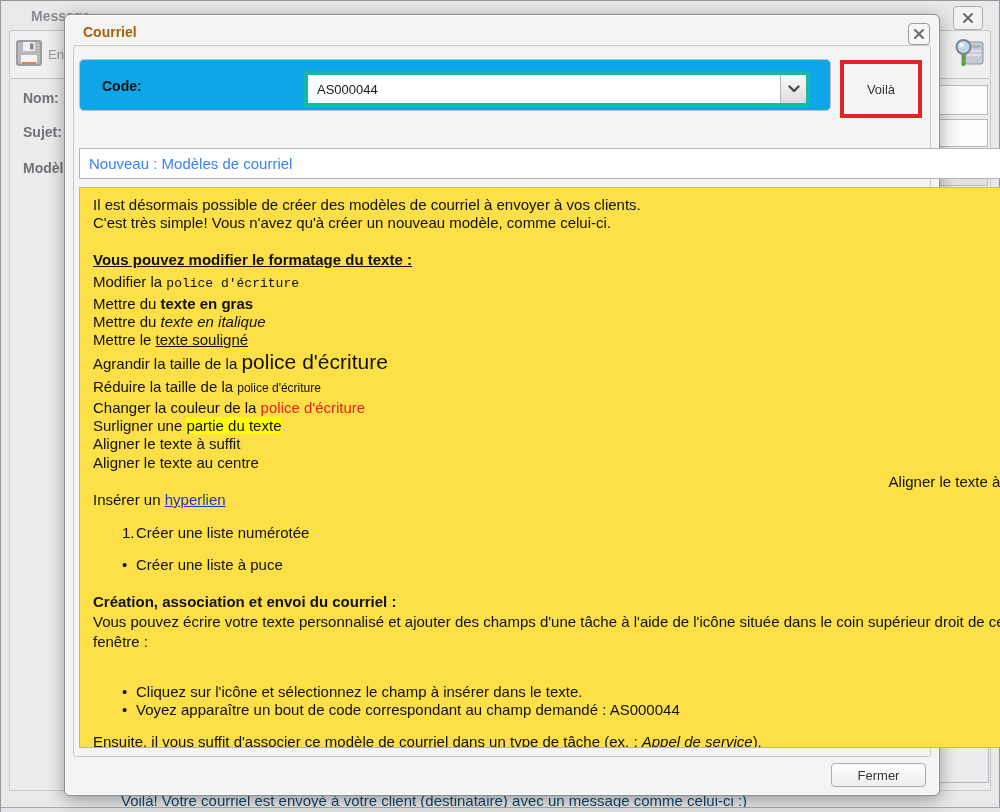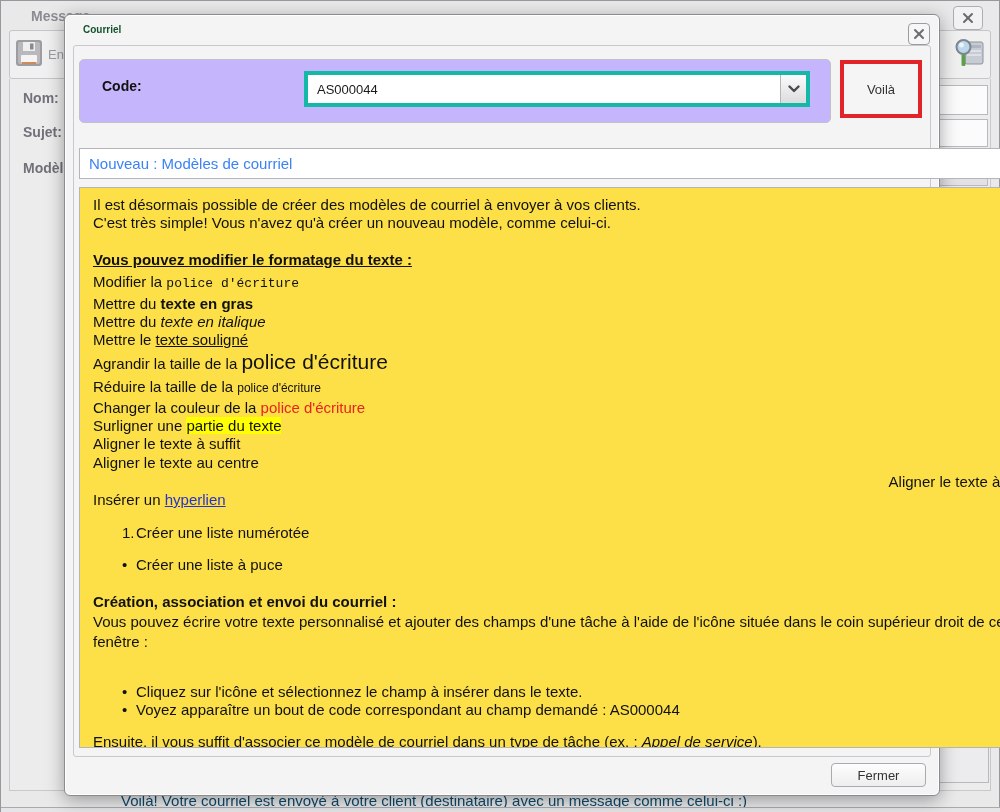--- a/index.html
+++ b/index.html
@@ -33,30 +33,30 @@
     color:#0c4a6e; white-space:nowrap; }
   .bg-bottom-line { position:absolute; left:0; top:806px; width:1000px;
     height:1px; background:#a9a9af; }
   .bg-bottom-strip { position:absolute; left:0; top:807px; width:1000px;
     height:5px; background:#e5e5e7; }
 
   
   .dialog { position:absolute; left:64px; top:14px; width:876px; height:782px;
     background:#f4f4f4; border:1px solid #8a8a90; border-radius:6px;
     box-shadow:0 4px 18px rgba(0,0,0,0.35), inset 0 0 0 1px #ffffff; z-index:10; }
-  .dlg-title { position:absolute; left:18px; top:9px; font-size:10px;
-    font-weight:bold; color:#14532d; }
+  .dlg-title { position:absolute; left:18px; top:9px; font-size:14px;
+    font-weight:bold; color:#a16207; }
   .dlg-close { position:absolute; right:9px; top:8px; width:22px; height:22px;
     border:1px solid #9c9ca0; border-radius:4px; background:#f6f6f6;
     display:flex; align-items:center; justify-content:center; cursor:pointer; }
   .dlg-body { position:absolute; left:8px; top:30px; width:858px; height:712px;
     border:1px solid #c9c9cd; border-radius:3px; background:#f4f4f4; }
 
-  .code-panel { position:absolute; left:14px; top:44px; width:752px; height:64px;
-    background:#c4b5fd; border:1px solid #c2c2c6; border-radius:5px; }
+  .code-panel { position:absolute; left:14px; top:44px; width:752px; height:52px;
+    background:#0ea5e9; border:1px solid #c2c2c6; border-radius:5px; }
   .code-label { position:absolute; left:22px; top:18px; font-size:14px;
     font-weight:bold; color:#111; }
   .anno-combo { position:absolute; left:224px; top:11px; width:506px; height:36px;
     border:4px solid #14b8a6; background:#fff; }
   .combo { position:absolute; inset:0; background:#fff; display:flex;
     align-items:center; cursor:pointer; }
   .combo-value { flex:1; padding-left:9px; font-size:13px; color:#1a1a1a; }
   .combo-btn { width:26px; height:100%; background:linear-gradient(#fbfbfb,#dcdcde);
     border-left:1px solid #b5b5b9; display:flex; align-items:center;
     justify-content:center; }

